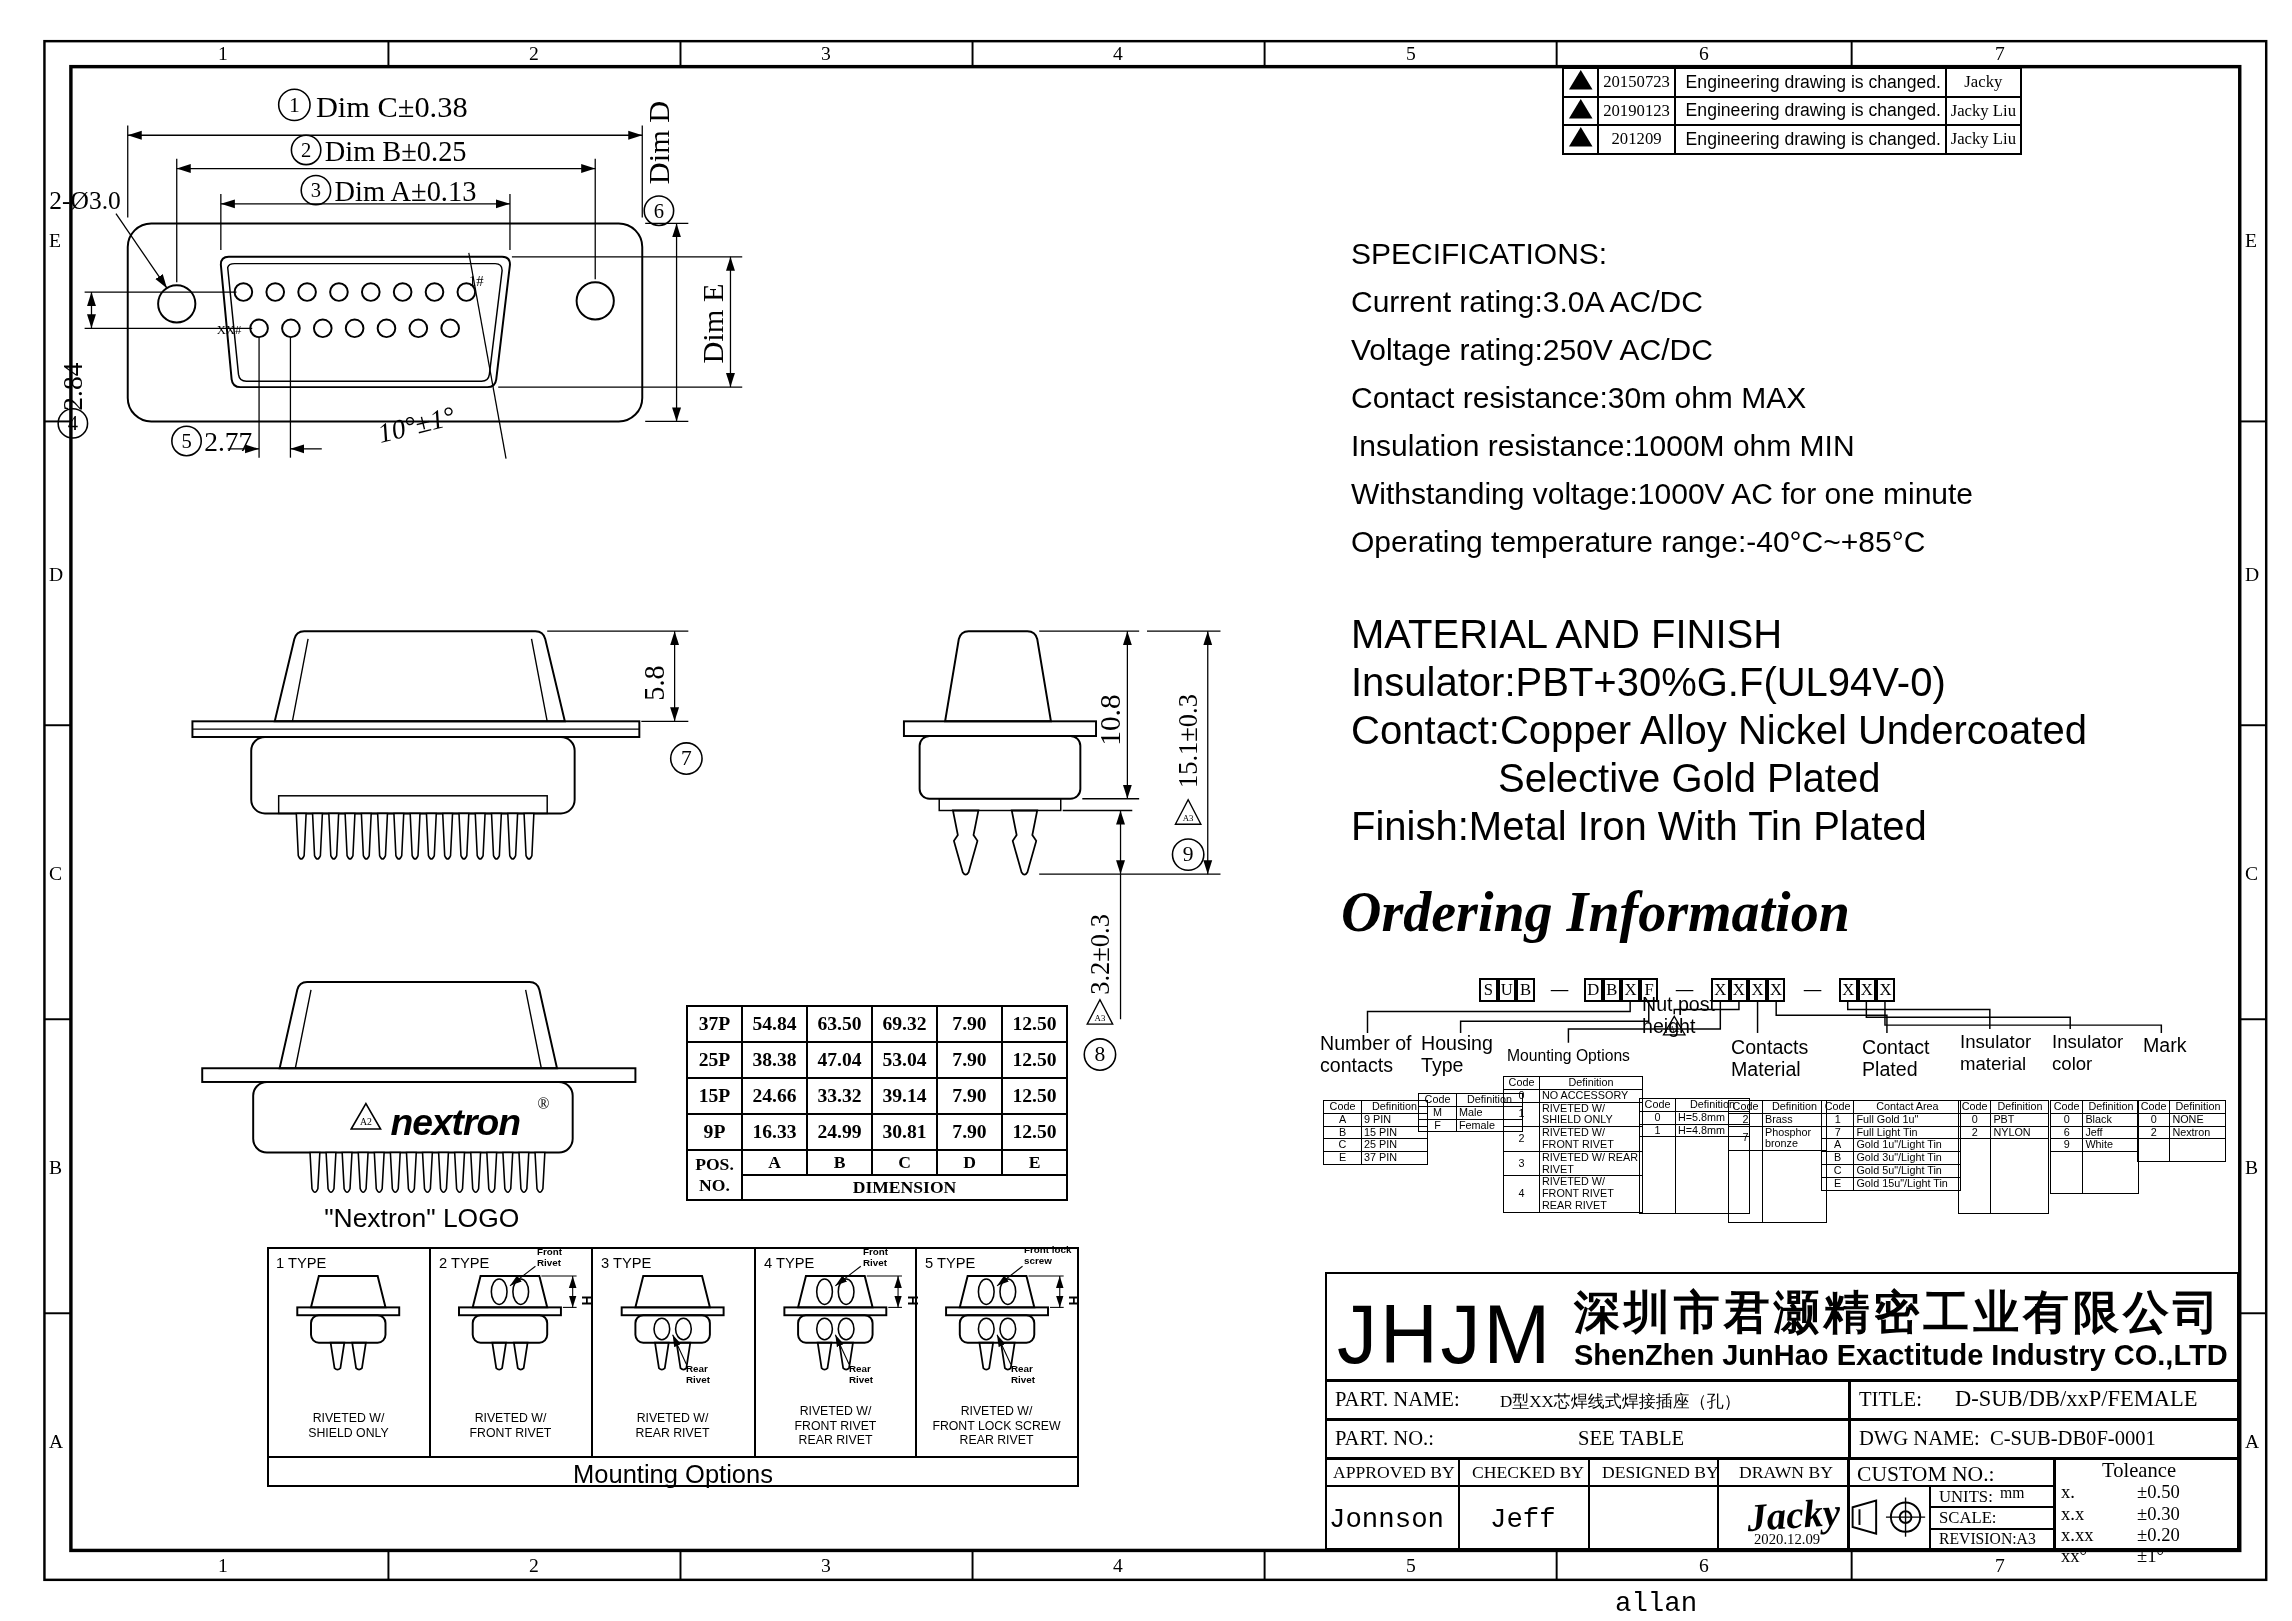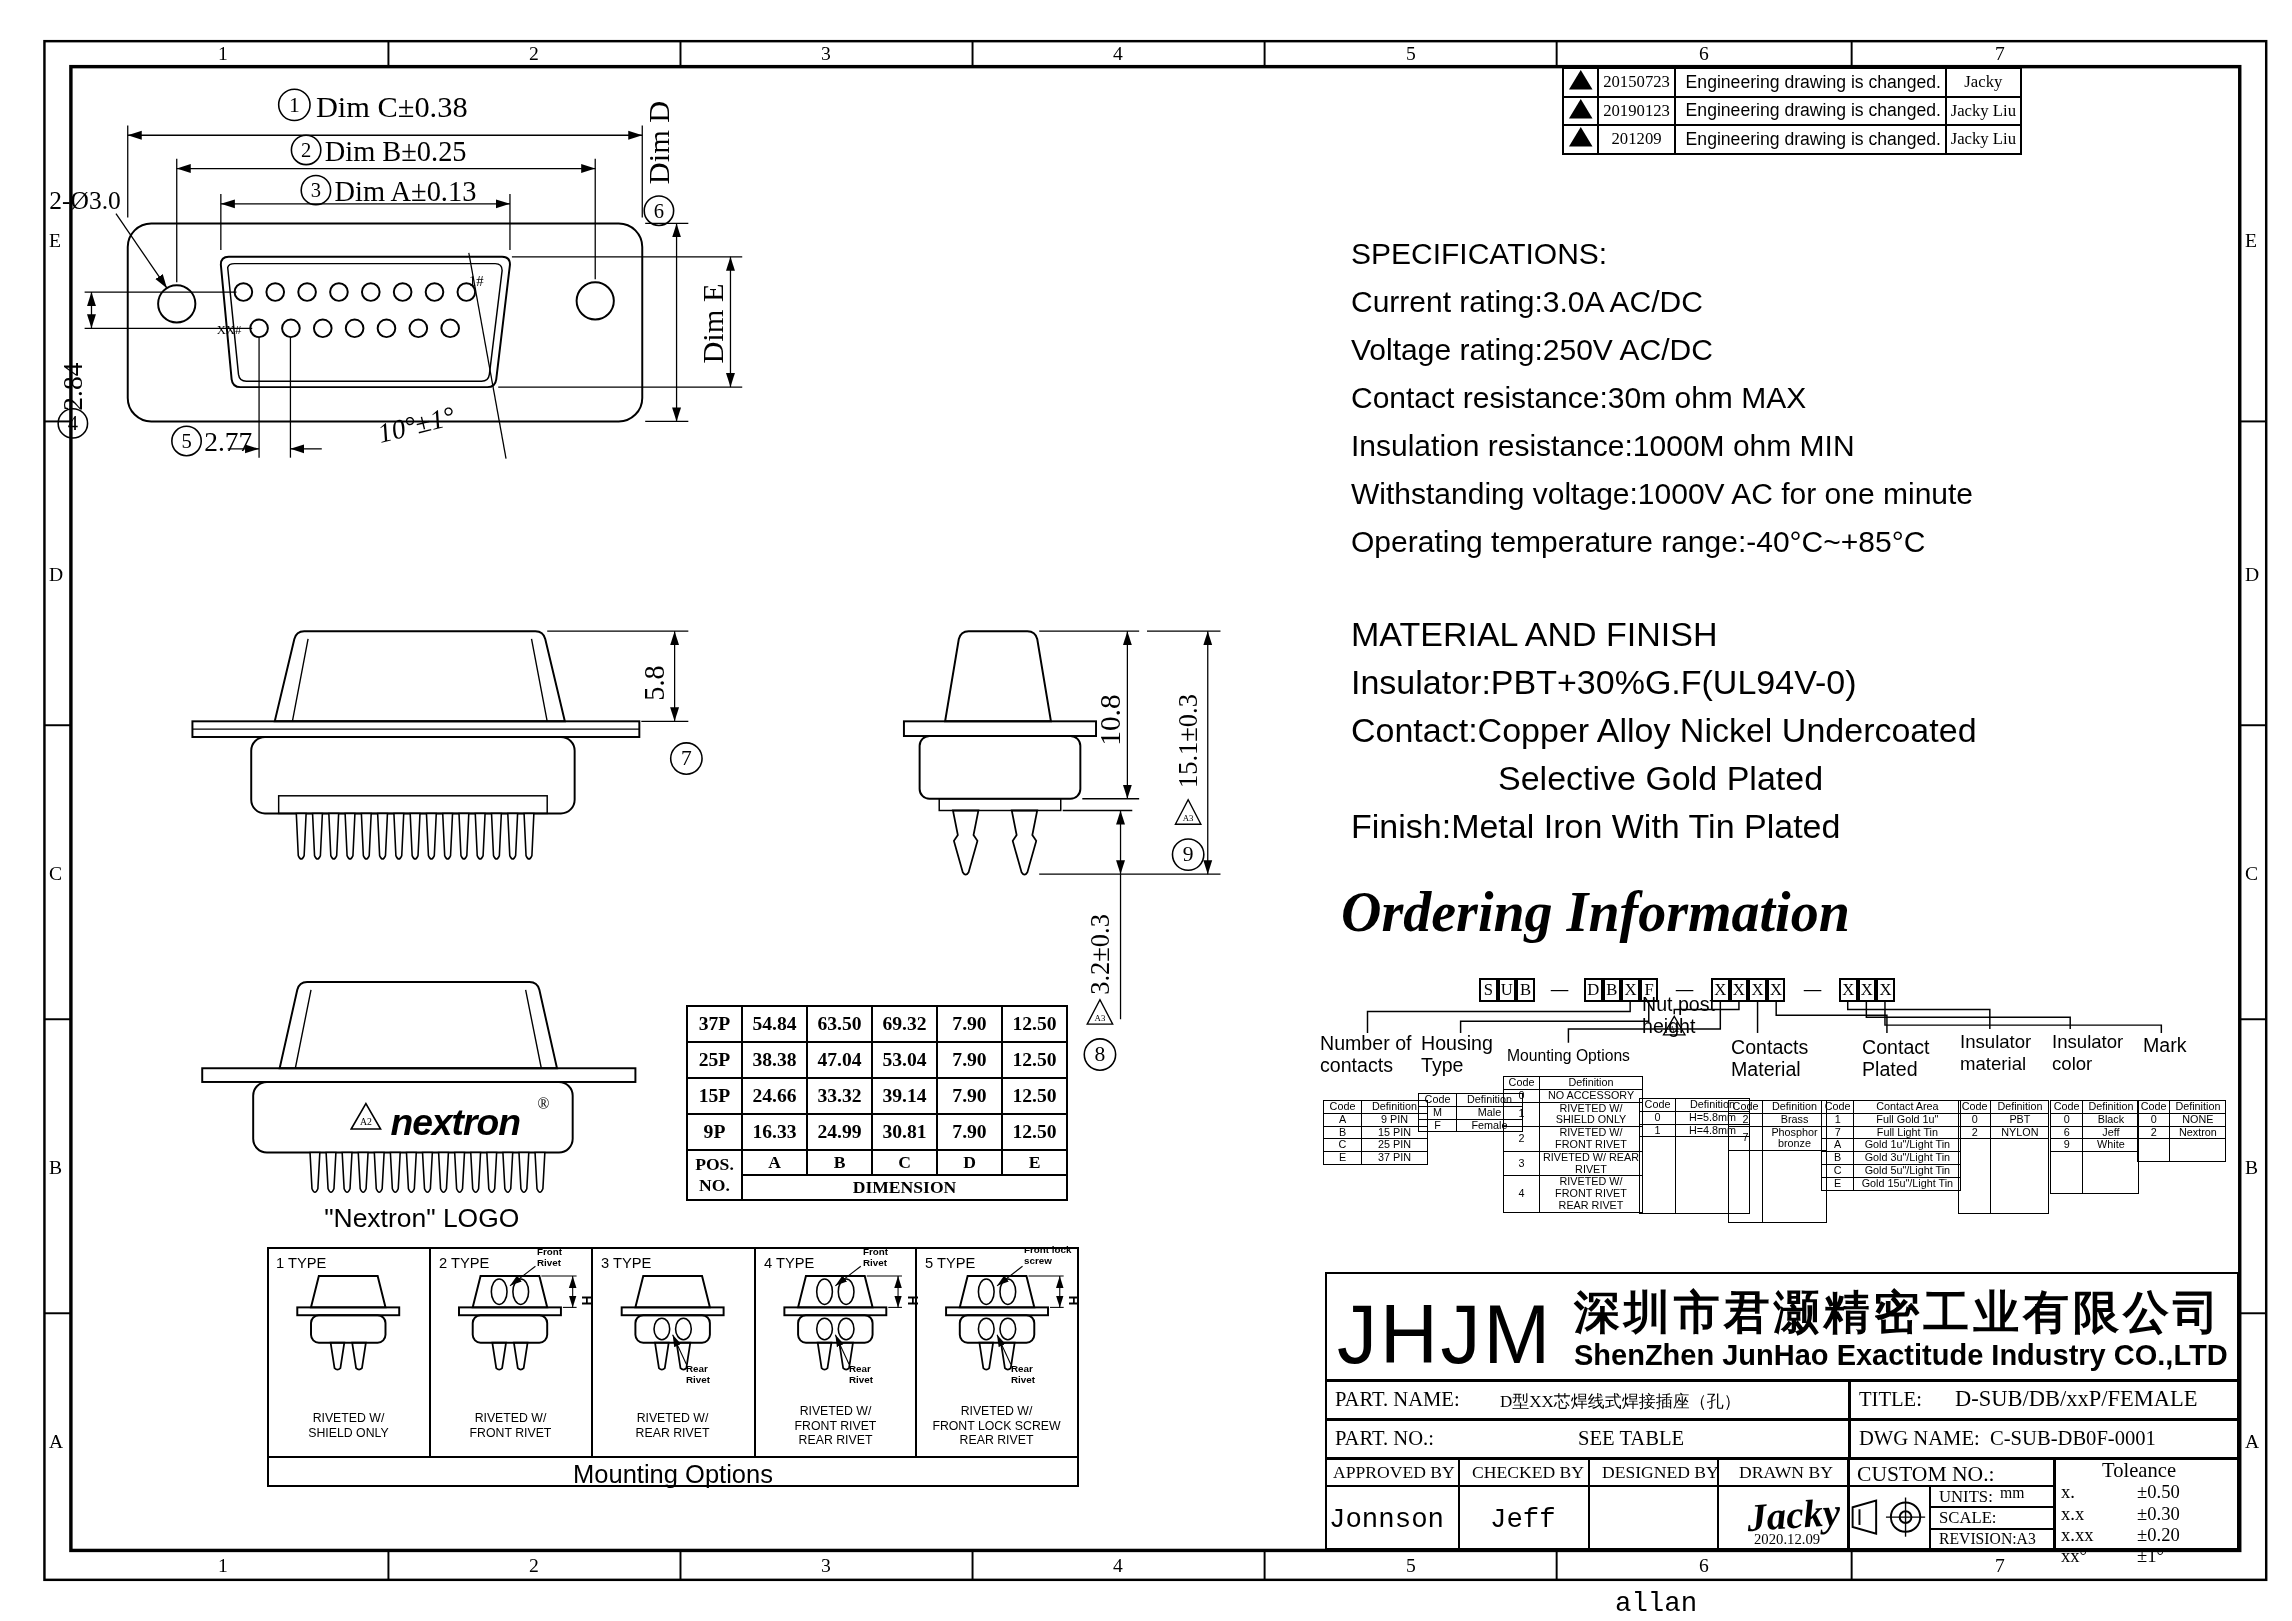--- a/index.html
+++ b/index.html
@@ -5,21 +5,21 @@
   html,body{margin:0;padding:0;background:#9a9a9a;}
   .sheet{position:relative;width:2293px;height:1621px;background:#fff;color:#000;
          font-family:"Liberation Sans",sans-serif;overflow:hidden;}
   .abs{position:absolute;}
   svg text{font-family:"Liberation Serif",serif;fill:#000;}
   svg .sans{font-family:"Liberation Sans",sans-serif;}
   
   .zone{position:absolute;font-family:"Liberation Serif",serif;font-size:19.6px;}
   
   .specs{position:absolute;left:1351px;top:230px;font-size:30px;line-height:48px;}
-  .mat{position:absolute;left:1351px;top:610px;font-size:34px;line-height:48px;}
+  .mat{position:absolute;left:1351px;top:610px;font-size:40px;line-height:48px;}
   .mat .indent{padding-left:147px;}
   .ordering-title{position:absolute;left:1341px;top:880px;font-family:"Liberation Serif",serif;
     font-style:italic;font-weight:bold;font-size:56px;}
   
   table{border-collapse:collapse;}
   .revtab{position:absolute;left:1562px;top:67px;table-layout:fixed;}
   .revtab td,.revtab th{border:2px solid #000;font-size:16.7px;padding:0 3.9px;height:24.5px;overflow:hidden;white-space:nowrap;}
   .revtab th{font-family:"Liberation Serif",serif;font-size:15.7px;}
   .revtab .desc{font-family:"Liberation Sans",sans-serif;font-size:17.6px;padding-left:9.8px;}
   .revtab .appr{font-family:"Liberation Serif",serif;text-align:center;}
@@ -27,21 +27,21 @@
   
   .codegrp{position:absolute;top:978px;display:flex;}
   .codebox{width:18.6px;height:23.5px;border:2px solid #000;box-sizing:border-box;
     font-family:"Liberation Serif",serif;font-size:16.7px;text-align:center;line-height:20.6px;}
   .dash{position:absolute;top:979px;width:35px;text-align:center;font-size:17.6px;}
   .cat{position:absolute;font-size:19.6px;line-height:21.6px;}
   .cat.small{font-size:15.7px;}
   .ordtab{position:absolute;}
   .ordtab td,.ordtab th{border:1.5px solid #000;font-size:10.8px;padding:0 2px;text-align:center;line-height:11.8px;}
   .ordtab th{font-weight:normal;}
-  .ordtab td.def{text-align:center;}
+  .ordtab td.def{text-align:left;}
   
   .dimtab{position:absolute;left:686px;top:1005px;}
   .dimtab td{border:2.5px solid #000;font-family:"Liberation Serif",serif;font-weight:bold;
     font-size:19.6px;text-align:center;height:32px;}
   .dimtab .f{font-size:17.6px;height:18.6px;}
   
   .mpanel{position:absolute;left:267px;top:1247px;width:812px;height:240px;border:2.5px solid #000;box-sizing:border-box;}
   .mcell-line{position:absolute;top:1247px;height:209px;width:2px;background:#000;}
   .mdiv{position:absolute;left:267px;top:1456px;width:812px;height:2px;background:#000;}
   .mtitle{position:absolute;font-size:14.7px;}

